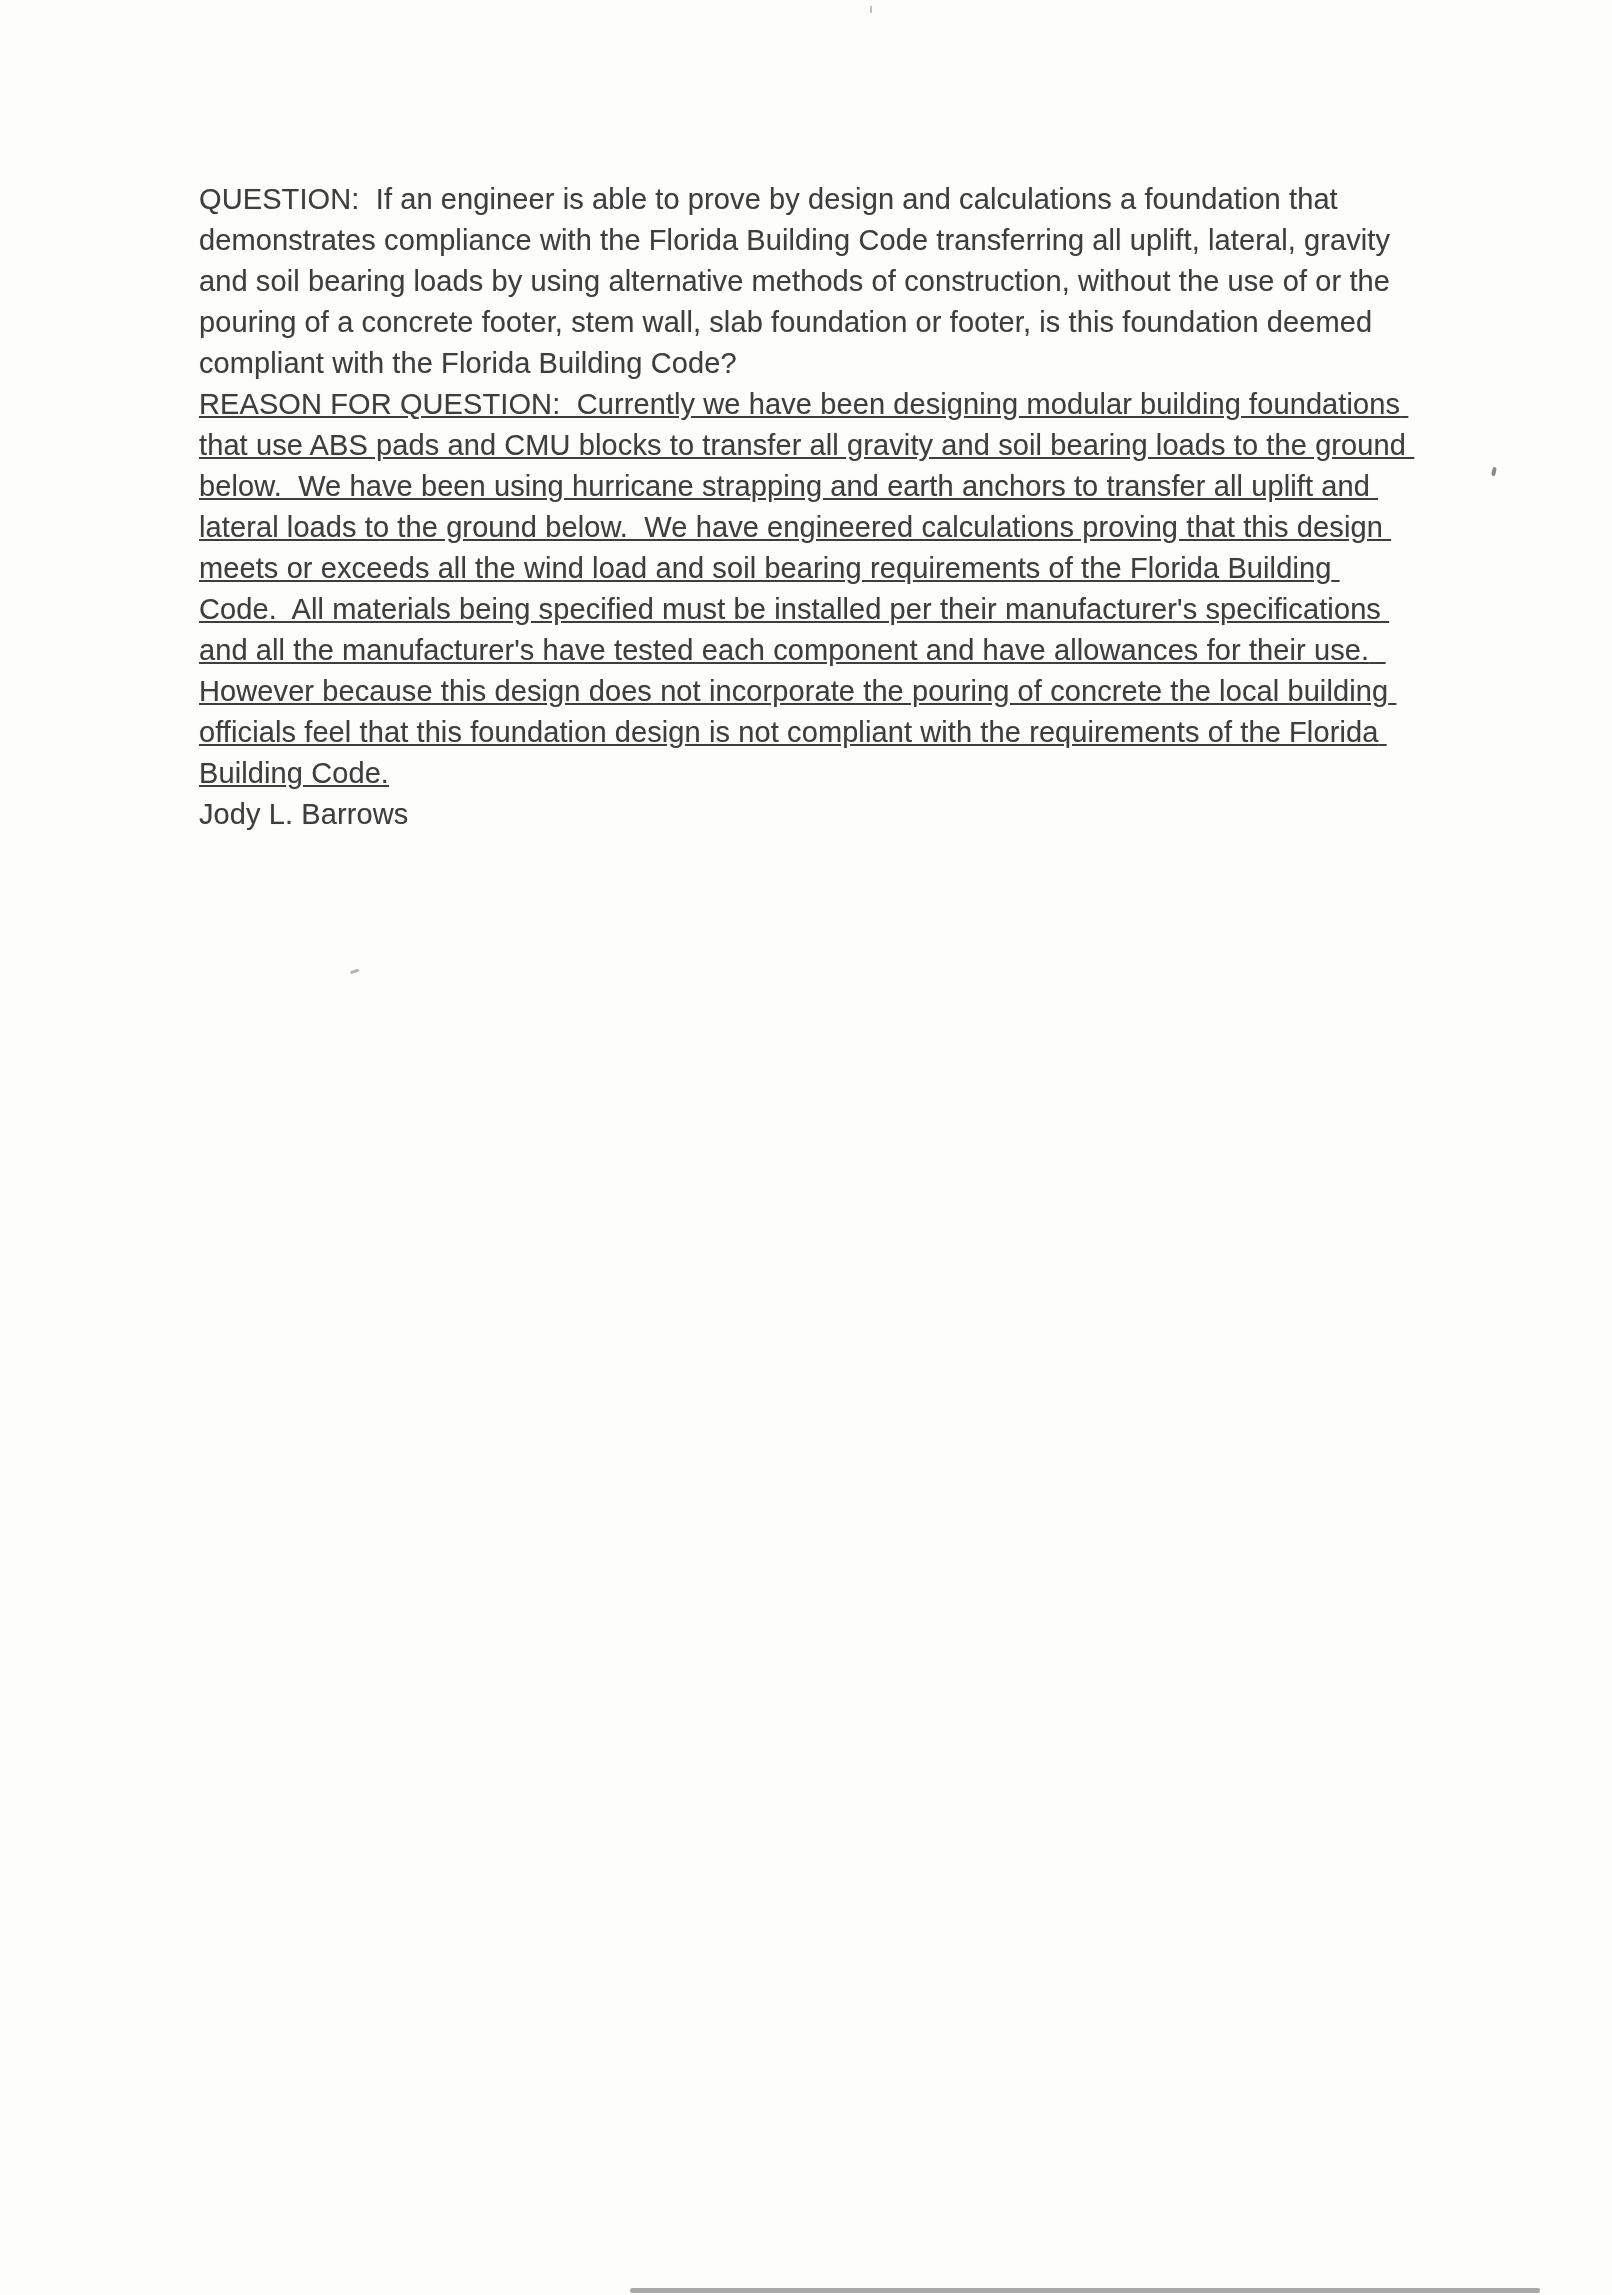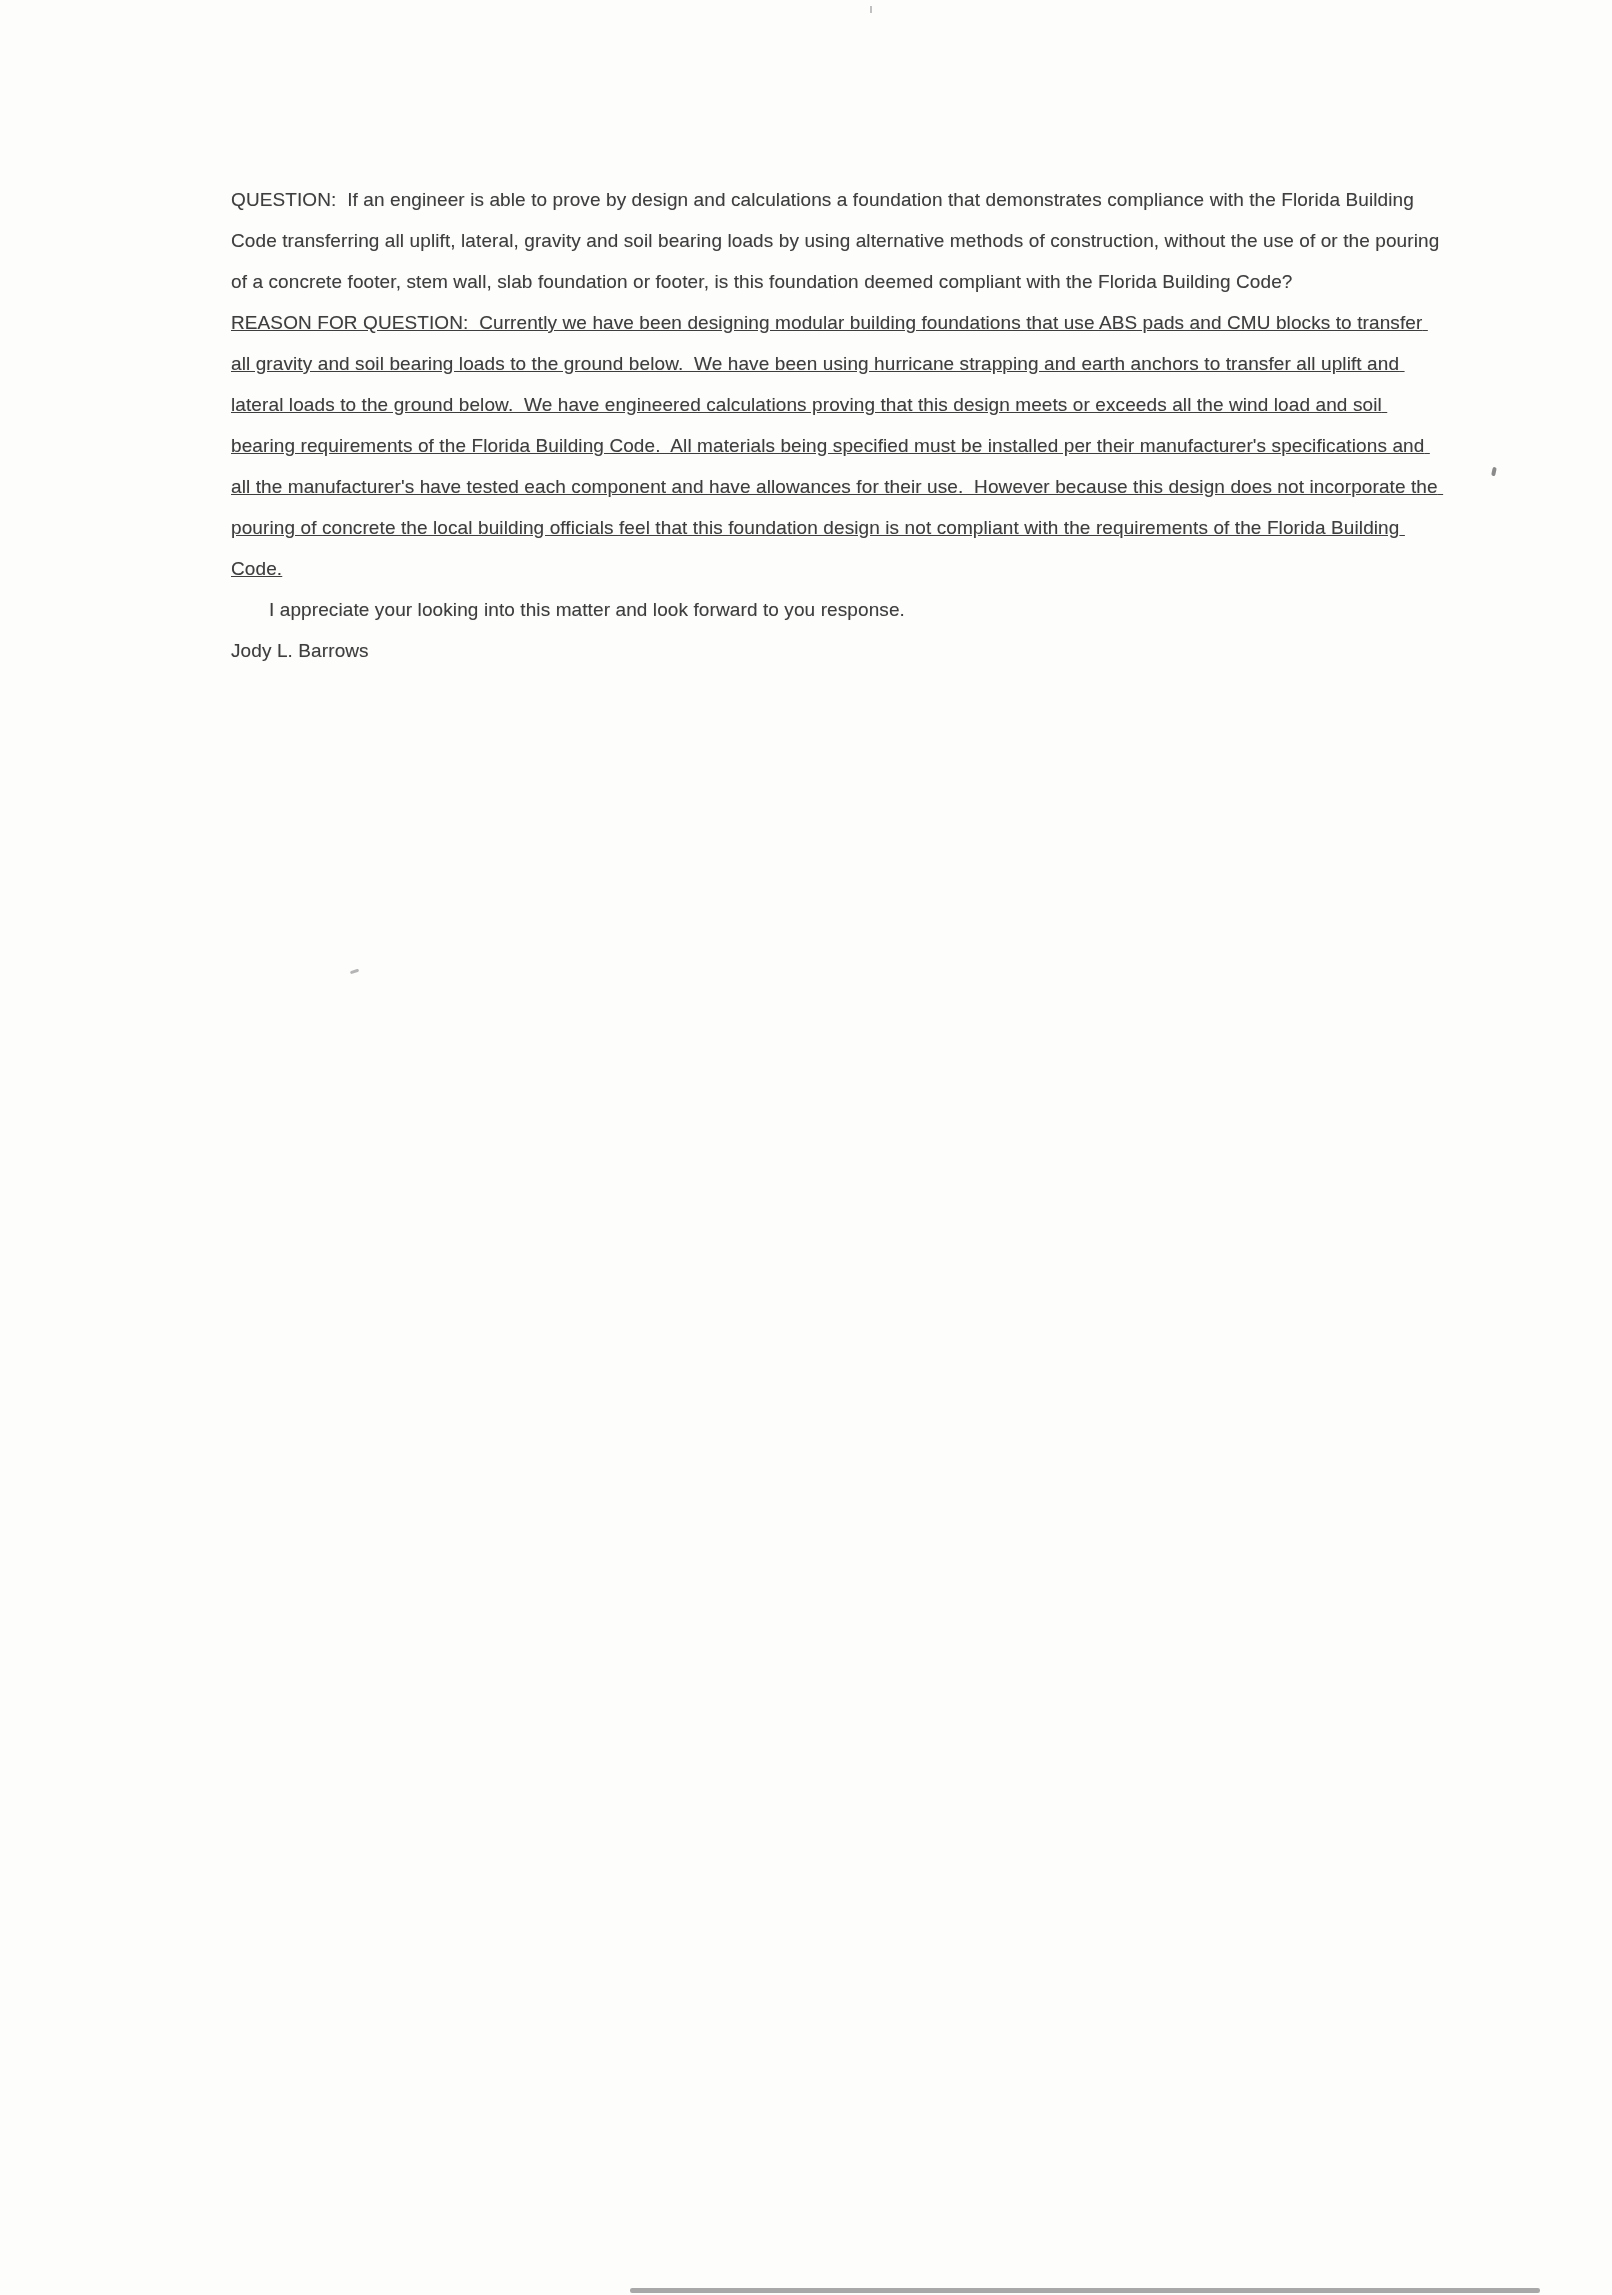--- a/index.html
+++ b/index.html
@@ -15,24 +15,23 @@
     background: #fdfdfc;
     overflow: hidden;
     font-family: "Liberation Sans", "DejaVu Sans", sans-serif;
     color: #3e3e3e;
   }
   .letter-content {
     position: absolute;
     top: 179px;
     left: 199px;
     width: 1210px;
-    font-size: 19px;
+    font-size: 29px;
     line-height: 41px;
     letter-spacing: 0.1px;
-    margin-left: 32px;
   }
   .letter-content p {
     margin: 0;
     white-space: pre-wrap;
     text-shadow: 0 0 0.7px rgba(62,62,62,0.35);
   }
   .para-question {
     margin-bottom: 32px;
   }
   .para-reason {
@@ -91,21 +90,20 @@
 <body>
 
 <div class="page">
 
   <div class="letter-content">
 
     <p class="para-question">QUESTION:  If an engineer is able to prove by design and calculations a foundation that demonstrates compliance with the Florida Building Code transferring all uplift, lateral, gravity and soil bearing loads by using alternative methods of construction, without the use of or the pouring of a concrete footer, stem wall, slab foundation or footer, is this foundation deemed compliant with the Florida Building Code?</p>
 
     <p class="para-reason">REASON FOR QUESTION:  Currently we have been designing modular building foundations that use ABS pads and CMU blocks to transfer all gravity and soil bearing loads to the ground below.  We have been using hurricane strapping and earth anchors to transfer all uplift and lateral loads to the ground below.  We have engineered calculations proving that this design meets or exceeds all the wind load and soil bearing requirements of the Florida Building Code.  All materials being specified must be installed per their manufacturer's specifications and all the manufacturer's have tested each component and have allowances for their use.  However because this design does not incorporate the pouring of concrete the local building officials feel that this foundation design is not compliant with the requirements of the Florida Building Code.</p>
 
-    <p class="para-appreciation">I appreciate your looking into this matter and look forward to you response.</p>
 
 
     <p class="signature-line">Jody L. Barrows</p>
 
   </div>
 
   <div class="scan-speckle-1"></div>
   <div class="scan-speckle-2"></div>
   <div class="scan-speckle-3"></div>
   <div class="scan-edge-line"></div>

